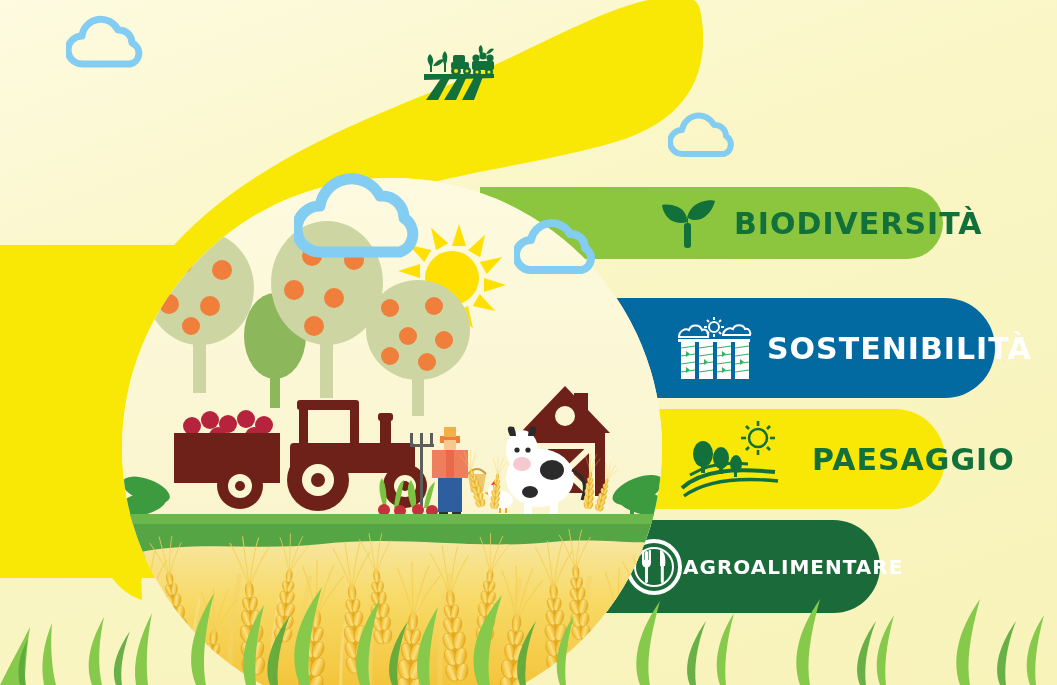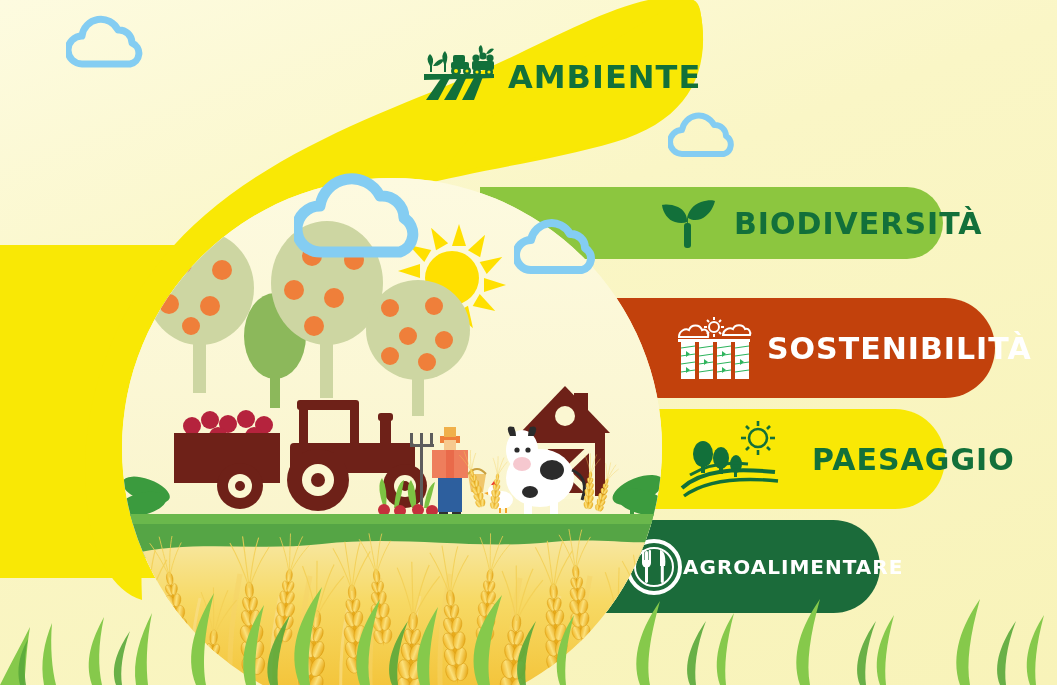--- a/index.html
+++ b/index.html
@@ -25,21 +25,21 @@
         border-top-right-radius:60px;border-bottom-right-radius:60px;
         box-sizing:border-box;}
   .pill .pill-icon{flex:0 0 auto;display:flex;align-items:center;justify-content:center;}
   .pill .pill-label{
      font-weight:bold;letter-spacing:1px;white-space:nowrap;
      font-family:"DejaVu Sans",sans-serif;}
 
   #pill-biodiversita{left:480px;top:187px;width:463px;height:72px;background:#8cc63f;padding-left:180px;}
   #pill-biodiversita .pill-label{color:#12703a;font-size:30px;margin-left:18px;}
 
-  #pill-sostenibilita{left:480px;top:298px;width:515px;height:100px;background:#c2410c;padding-left:195px;}
+  #pill-sostenibilita{left:480px;top:298px;width:515px;height:100px;background:#0369a1;padding-left:195px;}
   #pill-sostenibilita .pill-label{color:#ffffff;font-size:30px;margin-left:14px;}
 
   #pill-paesaggio{left:480px;top:409px;width:465px;height:100px;background:#f9e805;padding-left:200px;}
   #pill-paesaggio .pill-label{color:#12703a;font-size:30px;margin-left:22px;}
 
   #pill-agroalimentare{left:480px;top:520px;width:400px;height:93px;background:#1b6b3a;padding-left:145px;}
   #pill-agroalimentare .pill-label{color:#ffffff;font-size:20px;}
 
   
   .scene-circle{position:absolute;left:122px;top:178px;width:540px;height:540px;
@@ -511,21 +511,20 @@
           <path d="M56,10 q-3,-7 1,-9 q3,4 1,9 z"></path>
           <path d="M62,10 q4,-7 8,-5 q-3,5 -8,5 z"></path>
 
           <path d="M2,56 L20,30 L28,30 L14,56 Z"></path>
           <path d="M20,56 L36,30 L44,30 L32,56 Z"></path>
           <path d="M38,56 L52,30 L60,30 L50,56 Z"></path>
           <path d="M0,30 L70,30 L70,34 L0,36 Z"></path>
         </g>
       </svg>
     </span>
-    <span class="amb-label">AMBIENTE</span>
   </div>
 
   <svg class="grass" viewBox="0 0 1057 120" preserveAspectRatio="none">
     <g fill="#86c94b">
       <path d="M0,120 C12,96 22,78 30,62 C26,86 26,104 24,120 Z"></path>
       <path d="M44,120 C40,98 44,78 52,58 C50,82 52,104 56,120 Z"></path>
       <path d="M92,120 C84,96 92,74 104,52 C98,80 98,102 102,120 Z"></path>
       <path d="M136,120 C132,96 140,72 152,48 C146,78 146,102 148,120 Z"></path>
       <path d="M196,120 C184,90 196,58 214,28 C204,68 202,98 206,120 Z"></path>
       <path d="M246,120 C238,92 248,64 264,40 C256,74 254,100 256,120 Z"></path>

